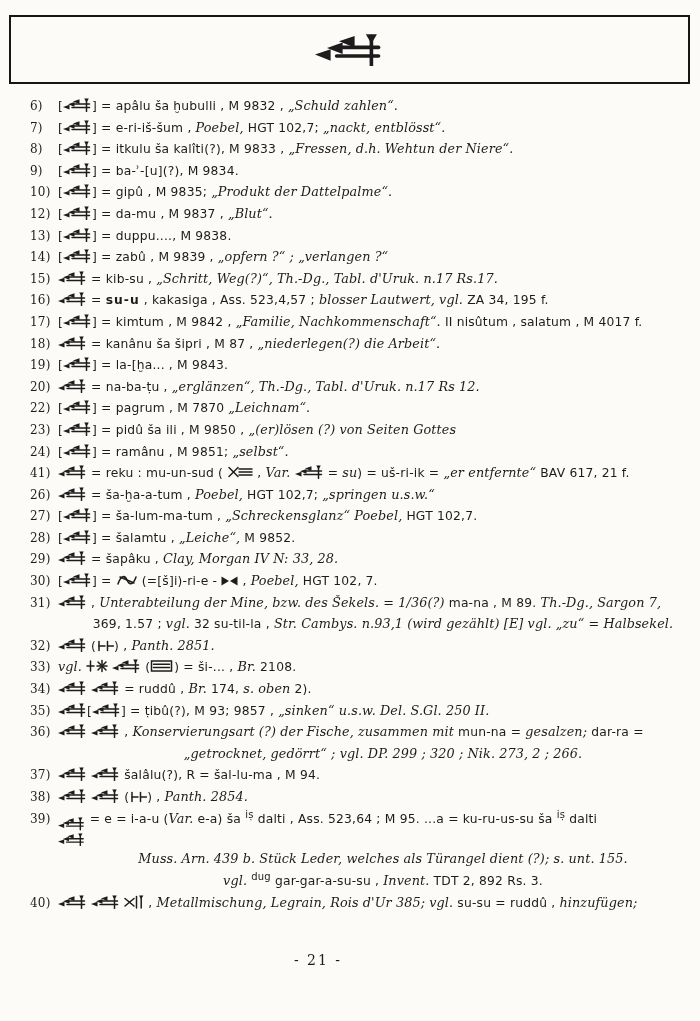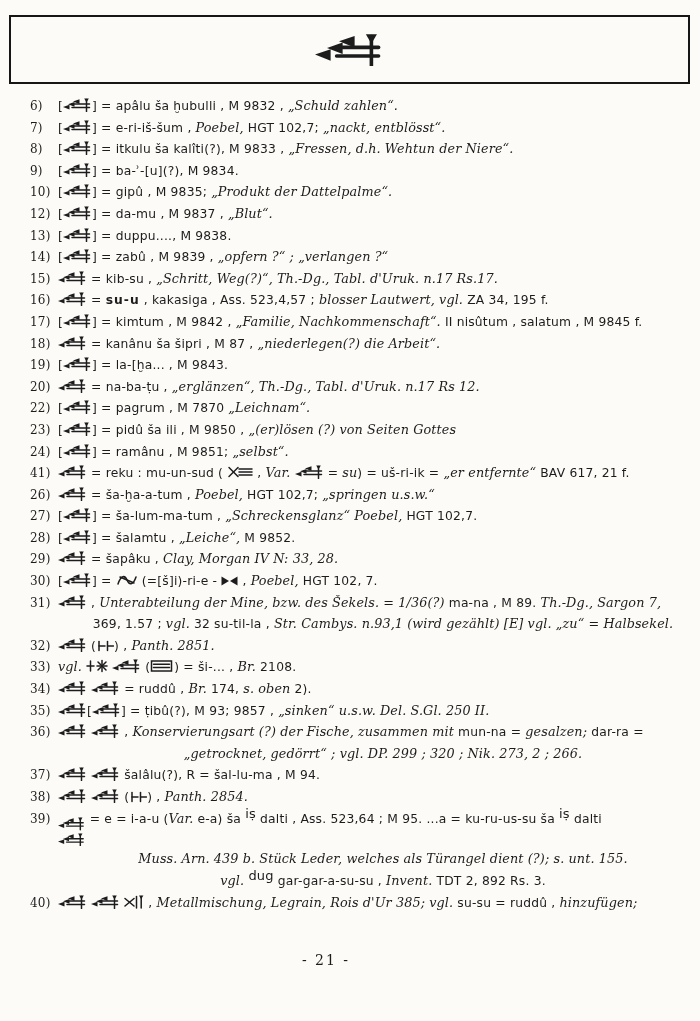--- a/index.html
+++ b/index.html
@@ -44,21 +44,21 @@
   .cont{margin-left:28px;text-align:center;}
   .seg-t{font-family:"DejaVu Sans",sans-serif;}
   .seg-h{
     font-family:"DejaVu Serif",serif;
     font-style:italic;
     font-size:12.8px;
     letter-spacing:.1px;
   }
   .seg-b{font-weight:bold;letter-spacing:1px;}
   .seg-p{
-    font-size:13px;
+    font-size:10px;
     vertical-align:super;
     line-height:0;
   }
   .sign{
     display:inline-block;
     vertical-align:-2px;
     line-height:0;
   }
   .sign svg{display:block;}
   .sign-stack{
@@ -67,21 +67,20 @@
     gap:2px;
     vertical-align:-8px;
   }
   .page-number{
     position:absolute;
     left:0;top:952px;width:636px;
     text-align:center;
     font-family:"DejaVu Serif",serif;
     font-size:14px;
     letter-spacing:2px;
-    padding-left:8px;
   }
 </style>
 </head>
 <body>
 
 <div class="page">
   <div class="header-box">
     <span class="sign">
         <svg width="69.6" height="33.6" viewBox="0 0 29 14">
           <g fill="#1c1c1c" stroke="#1c1c1c" stroke-width="1.5" stroke-linecap="round">
@@ -242,21 +241,21 @@
         <span class="body"><span class="seg-t">[</span><span class="sign"><svg width="29" height="14" viewBox="0 0 29 14">
               <g fill="#1c1c1c" stroke="#1c1c1c" stroke-width="1.5" stroke-linecap="round">
                 <polygon points="0,9 6.5,6.8 6.5,11.6" stroke-width="0"></polygon>
                 <polygon points="5,6.2 11.5,4 11.5,8.8" stroke-width="0"></polygon>
                 <polygon points="10,3.4 16.5,1.2 16.5,6" stroke-width="0"></polygon>
                 <line x1="9" y1="6" x2="26.5" y2="6"></line>
                 <line x1="9" y1="9.6" x2="26.5" y2="9.6"></line>
                 <polygon points="21.2,0.5 25.8,0.5 23.5,4.5" stroke-width="0"></polygon>
                 <line x1="23.5" y1="1.5" x2="23.5" y2="13.5"></line>
               </g>
-            </svg></span><span class="seg-t">] = kimtum , M 9842 , </span><span class="seg-h">„Familie, Nachkommenschaft“.</span><span class="seg-t"> II nisûtum , salatum , M 9845 f.</span></span>
+            </svg></span><span class="seg-t">] = kimtum , M 9842 , </span><span class="seg-h">„Familie, Nachkommenschaft“.</span><span class="seg-t"> II nisûtum , salatum , M 4017 f.</span></span>
       </div>
       <div class="row">
         <span class="num">18)</span>
         <span class="body"><span class="sign"><svg width="29" height="14" viewBox="0 0 29 14">
               <g fill="#1c1c1c" stroke="#1c1c1c" stroke-width="1.5" stroke-linecap="round">
                 <polygon points="0,9 6.5,6.8 6.5,11.6" stroke-width="0"></polygon>
                 <polygon points="5,6.2 11.5,4 11.5,8.8" stroke-width="0"></polygon>
                 <polygon points="10,3.4 16.5,1.2 16.5,6" stroke-width="0"></polygon>
                 <line x1="9" y1="6" x2="26.5" y2="6"></line>
                 <line x1="9" y1="9.6" x2="26.5" y2="9.6"></line>

